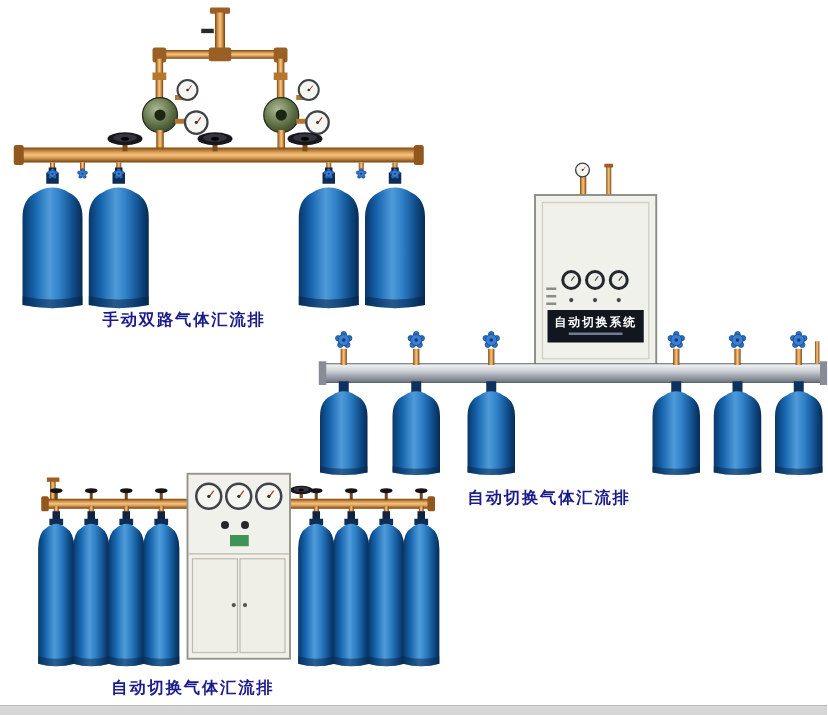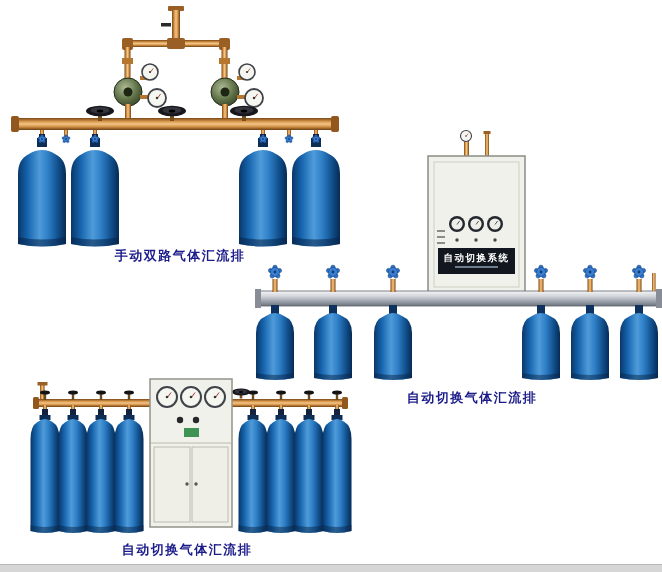--- a/index.html
+++ b/index.html
@@ -8,21 +8,20 @@
   .canvas {
     position: relative;
     width: 662px;
     height: 572px;
     background: #ffffff;
     overflow: hidden;
   }
   .scene { position: absolute; left: 0; top: 0; }
   .caption {
     position: absolute;
-    text-align: center;
     font-weight: bold;
     font-size: 13px;
     letter-spacing: 1.5px;
     color: #1b1b8a;
     white-space: nowrap;
   }
 </style>
 </head>
 <body>
 

